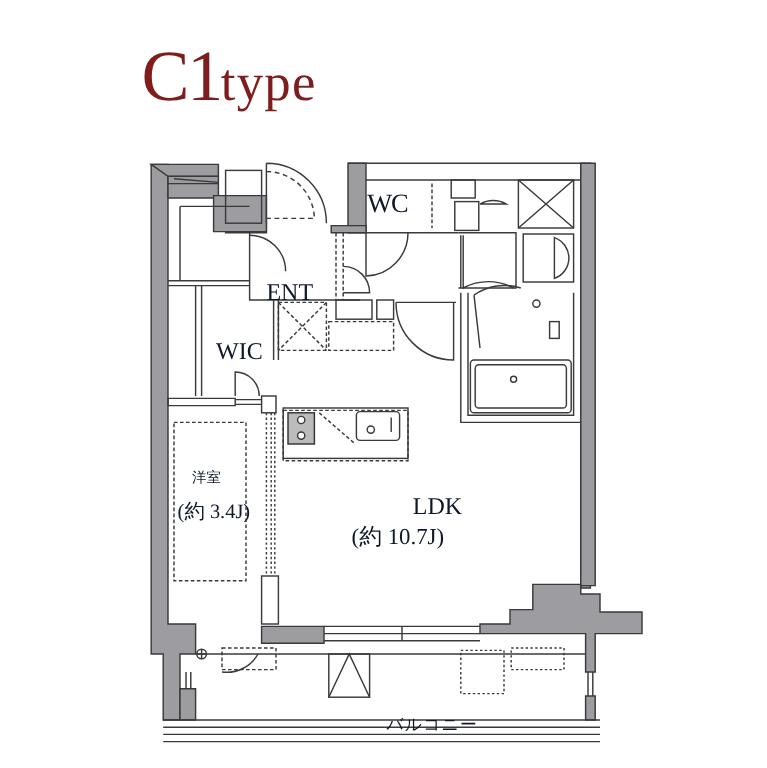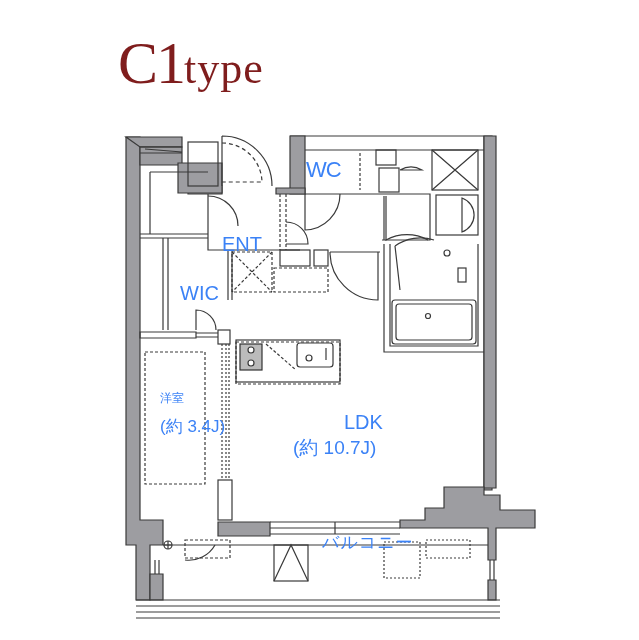--- a/index.html
+++ b/index.html
@@ -1,21 +1,21 @@
 <!DOCTYPE html>
 <html><head>
 <meta charset="utf-8">
 <style>
   html, body { margin:0; padding:0; background:#ffffff; }
   body { width:639px; height:640px; position:relative; overflow:hidden; font-family:"DejaVu Sans", sans-serif; }
   .title { position:absolute; left:118px; top:16px; font-family:"Liberation Serif","DejaVu Serif", serif; color:#7f1d1d; white-space:nowrap;margin-top:13px; }
   .title .big { font-size:60px; letter-spacing:-2px; }
   .title .small { font-size:44px; letter-spacing:1px; }
   svg { position:absolute; left:0; top:0; }
-  .lbl { position:absolute; color:#3b82f6; font-family:Liberation Sans, sans-serif; white-space:nowrap; line-height:1; }
+  .lbl { position:absolute; color:#0f172a; font-family:Liberation Serif, serif; white-space:nowrap; line-height:1; }
 </style>
 </head>
 <body>
 
 <div class="title">
   <span class="big">C1</span><span class="small">type</span>
 </div>
 
 <svg width="639" height="640" viewBox="0 0 639 640">
   <g fill="#9d9da1" stroke="#3a3a3a" stroke-width="1.2">
@@ -127,16 +127,16 @@
 
     <rect x="384" y="542" width="36" height="36" stroke-dasharray="2 2"></rect>
     <rect x="426" y="540" width="44" height="18" stroke-dasharray="2 2"></rect>
   </g>
 </svg>
 
 <div class="lbl" style="left:306px;top:159px;font-size:22px;letter-spacing:-1px;">WC</div>
 <div class="lbl" style="left:222px;top:208px;font-size:20px;margin-top:26px;">ENT</div>
 <div class="lbl" style="left:152px;top:283px;font-size:20px;margin-left:28px;">WIC</div>
 <div class="lbl" style="left:160px;top:392px;font-size:12px;">洋室</div>
-<div class="lbl" style="left:160px;top:418px;font-size:17px;">(約 3.4J)</div>
+<div class="lbl" style="left:148px;top:418px;font-size:17px;">(約 3.4J)</div>
 <div class="lbl" style="left:344px;top:412px;font-size:20px;">LDK</div>
 <div class="lbl" style="left:293px;top:438px;font-size:19px;text-align:center;">(約 10.7J)</div>
-<div class="lbl" style="left:322px;top:534px;font-size:17px;letter-spacing:1px;">バルコニー</div>
+<div class="lbl" style="left:322px;top:598px;font-size:14px;letter-spacing:1px;">バルコニー</div>
 
 </body></html>

